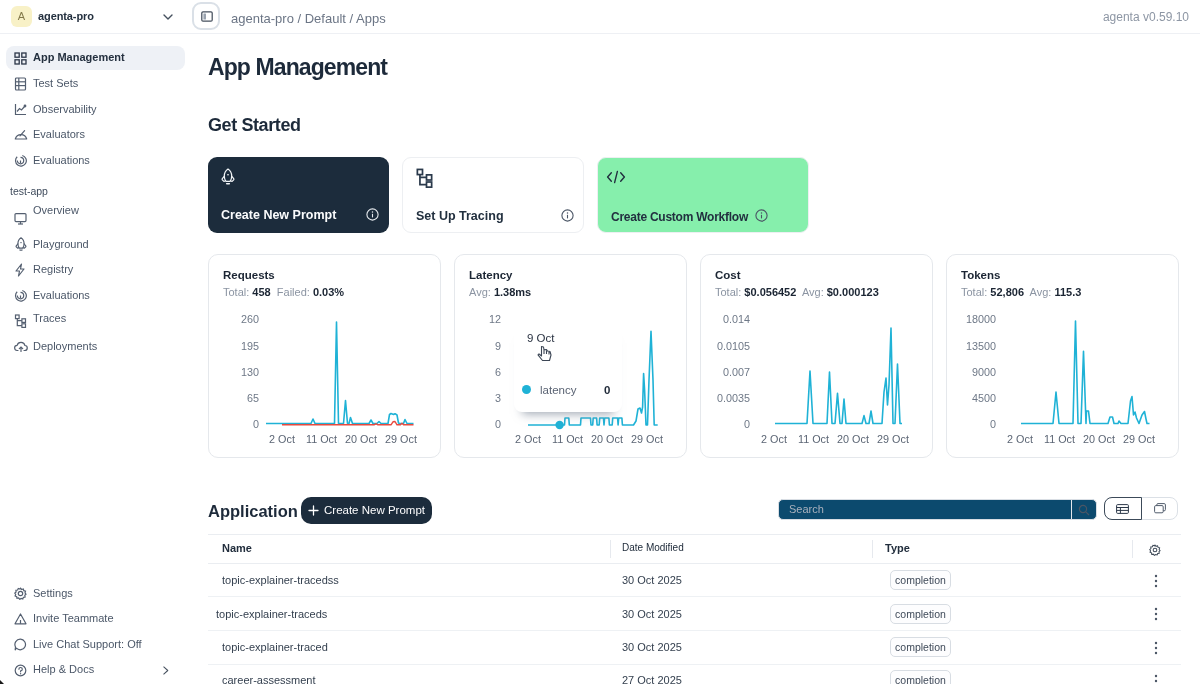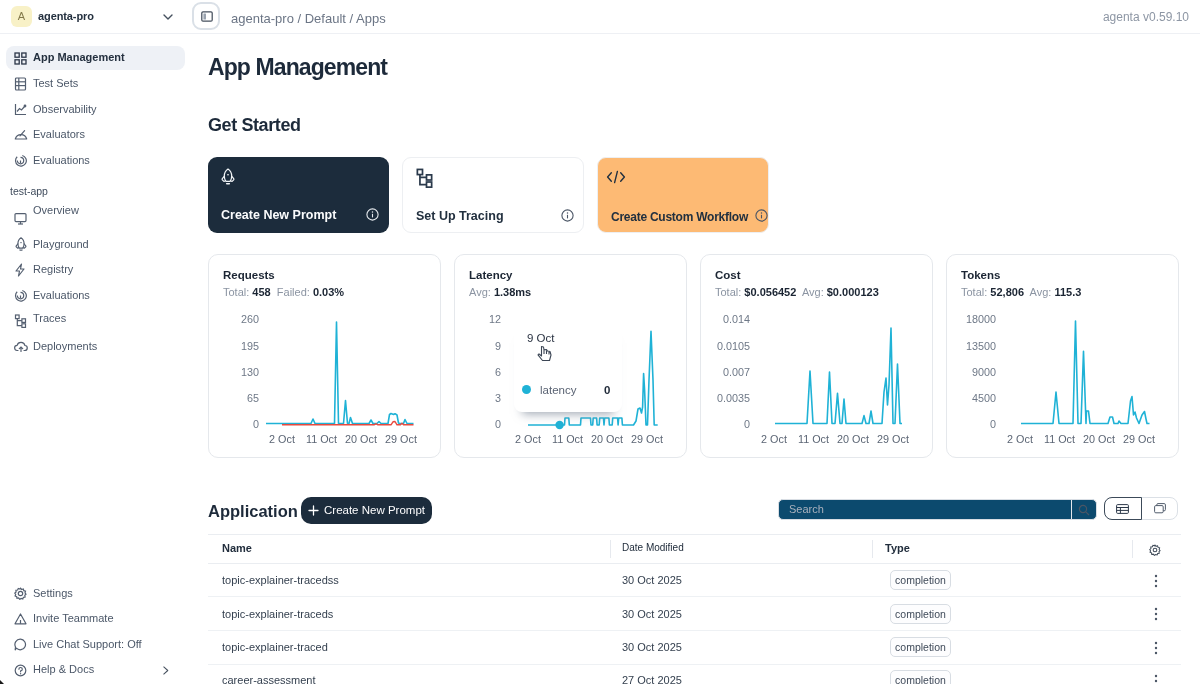--- a/index.html
+++ b/index.html
@@ -200,21 +200,21 @@
       </svg>
     <div style="position:absolute;left:13px;top:51px;font-size:12.5px;font-weight:600;color:#22303f;">Set Up Tracing</div>
     <svg style="position:absolute;left:158px;top:51px;" width="13" height="13" viewBox="0 0 13 13">
         <g fill="none" stroke="#4a5565" stroke-width="1.1">
           <circle cx="6.5" cy="6.5" r="5.6"></circle>
           <line x1="6.5" y1="5.8" x2="6.5" y2="9.4"></line>
           <circle cx="6.5" cy="3.9" r="0.75" fill="#4a5565" stroke="none"></circle>
         </g>
       </svg>
   </div>
-  <div class="abs" style="left:597px;top:157px;width:172px;height:76px;border-radius:9px;border:1px solid #edeff2;background:#fdba74;">
+  <div class="abs" style="left:597px;top:157px;width:212px;height:76px;border-radius:9px;border:1px solid #edeff2;background:#86efac;">
     <svg style="position:absolute;left:8px;top:12px;" width="20" height="14" viewBox="0 0 21 15">
         <g fill="none" stroke="#22303f" stroke-width="1.5" stroke-linecap="round" stroke-linejoin="round">
           <path d="M5.5 3 L1.5 7.5 L5.5 12"></path>
           <path d="M15.5 3 L19.5 7.5 L15.5 12"></path>
           <path d="M12 1.5 L9 13.5"></path>
         </g>
       </svg>
     <div style="position:absolute;left:13px;top:51.5px;font-size:12px;font-weight:600;color:#22303f;letter-spacing:-0.25px;">Create Custom Workflow</div>
     <svg style="position:absolute;left:157px;top:51px;" width="13" height="13" viewBox="0 0 13 13">
         <g fill="none" stroke="#4a5565" stroke-width="1.1">
@@ -372,21 +372,21 @@
   <div class="chip abs" style="left:890px;top:570px;">completion</div>
   <svg class="abs" style="left:1154px;top:574px;" width="4" height="14" viewBox="0 0 4 14">
       <g fill="#4a5565">
         <circle cx="2" cy="2" r="1.2"></circle>
         <circle cx="2" cy="7" r="1.2"></circle>
         <circle cx="2" cy="12" r="1.2"></circle>
       </g>
     </svg>
   <div class="abs" style="left:208px;top:596px;width:973px;height:1px;background:#eef1f4;"></div>
 
-  <div class="abs" style="left:222px;top:608px;font-size:11px;color:#333f4e;">topic-explainer-traceds</div>
+  <div class="abs" style="left:216px;top:608px;font-size:11px;color:#333f4e;">topic-explainer-traceds</div>
   <div class="abs" style="left:622px;top:608px;font-size:11px;color:#333f4e;">30 Oct 2025</div>
   <div class="chip abs" style="left:890px;top:604px;">completion</div>
   <svg class="abs" style="left:1154px;top:607px;" width="4" height="14" viewBox="0 0 4 14">
       <g fill="#4a5565">
         <circle cx="2" cy="2" r="1.2"></circle>
         <circle cx="2" cy="7" r="1.2"></circle>
         <circle cx="2" cy="12" r="1.2"></circle>
       </g>
     </svg>
   <div class="abs" style="left:208px;top:630px;width:973px;height:1px;background:#eef1f4;"></div>

